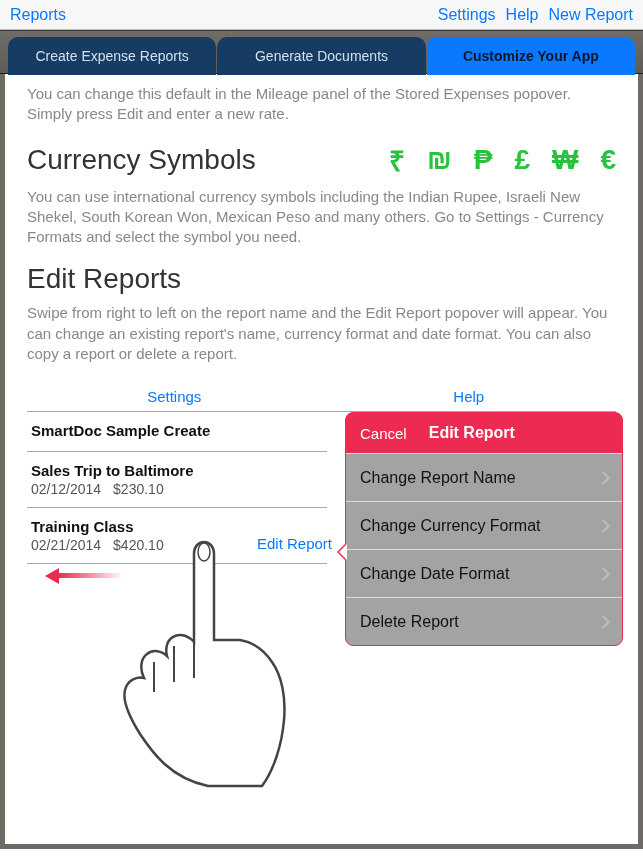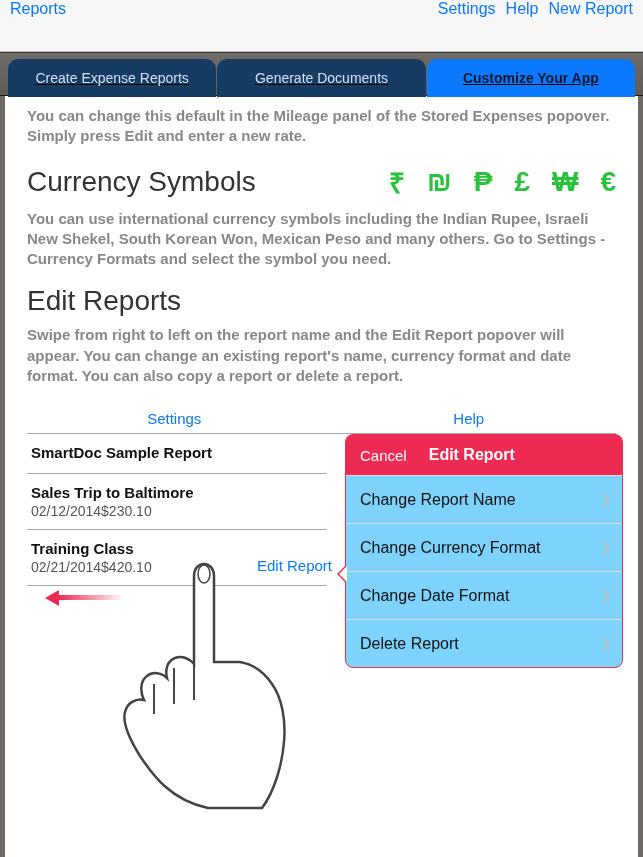--- a/index.html
+++ b/index.html
@@ -4,25 +4,25 @@
   <style>
     * { box-sizing: border-box; margin: 0; padding: 0; }
     body {
       font-family: -apple-system, "Helvetica Neue", Helvetica, Arial, sans-serif;
       width: 643px;
       height: 857px;
       overflow: hidden;
       background: #fff;
     }
     .toolbar {
-      height: 52px;
+      height: 30px;
       background: #f7f7f8;
       border-bottom: 1px solid #b9b9bc;
       display: flex;
-      align-items: flex-start;
+      align-items: center;
       justify-content: space-between;
       padding: 0 10px;
     }
     .toolbar-left, .toolbar-right {
       display: flex; gap: 10px;
     }
     .toolbar-link {
       color: #0a79ff;
       font-size: 16px;
       font-weight: 400;
@@ -33,21 +33,20 @@
       background: linear-gradient(#706c67, #5f5b56);
       position: relative;
       border-top: 1px solid #3c3a37;
       border-bottom: 1px solid #1e1d1c;
     }
     .tabbar {
       display: flex;
       gap: 1px;
       padding: 4px 8px 0 8px;
       height: 44px;
-      text-decoration: underline;
     }
     .tab {
       flex: 1;
       background: #173c63;
       color: #cfe0f0;
       font-size: 14px;
       border-top-left-radius: 10px;
       border-top-right-radius: 10px;
       display: flex; align-items: center; justify-content: center;
       height: 38px;
@@ -65,21 +64,21 @@
       background: #fff;
       height: calc(857px - 38px - 44px - 0px);
       border-left: 5px solid #6e6a65;
       border-right: 5px solid #6e6a65;
       border-bottom: 5px solid #6e6a65;
     }
     .para {
       color: #888;
       font-size: 15px;
       line-height: 1.35;
-      font-weight: 700;
+      font-weight: 400;
       margin-bottom: 16px;
     }
     .heading-row {
       display: flex;
       align-items: center;
       justify-content: space-between;
       margin: 10px 0 8px 0;
     }
     .heading {
       font-size: 28px;
@@ -129,34 +128,34 @@
     .report-name {
       font-size: 15px;
       font-weight: 700;
       color: #111;
       margin-bottom: 2px;
     }
     .report-sub {
       font-size: 14px;
       color: #555;
     }
-    .report-sub .date { display: inline-block; }
+    .report-sub .date { display: inline-block; margin-right: 12px; }
     .edit-report-link {
       color: #0a79ff;
       font-size: 15px;
       position: absolute;
       left: 230px;
       top: 155px;
     }
     .popover {
       position: absolute;
       left: 318px;
       top: 32px;
       width: 278px;
-      background: #7dd3fc;
+      background: #a3a3a3;
       border: 1.5px solid #ec2a52;
       border-radius: 8px;
     }
     .popover::before {
       content: "";
       position: absolute;
       left: -9px;
       top: 130px;
       width: 0; height: 0;
       border-top: 9px solid transparent;
@@ -270,21 +269,21 @@
   <div class="h2">Edit Reports</div>
   <p class="para">Swipe from right to left on the report name and the Edit Report popover will appear. You can change an existing report's name, currency format and date format. You can also copy a report or delete a report.</p>
 
   <div class="example-area">
     <div class="example-tabs">
       <div class="ex-tab settings">Settings</div>
       <div class="ex-tab help">Help</div>
     </div>
     <div class="report-list">
       <div class="report-row">
-        <div class="report-name">SmartDoc Sample Report</div>
+        <div class="report-name">SmartDoc Sample Create</div>
       </div>
       <div class="report-row">
         <div class="report-name">Sales Trip to Baltimore</div>
         <div class="report-sub"><span class="date">02/12/2014</span><span>$230.10</span></div>
       </div>
       <div class="report-row">
         <div class="report-name">Training Class</div>
         <div class="report-sub"><span class="date">02/21/2014</span><span>$420.10</span></div>
       </div>
     </div>

